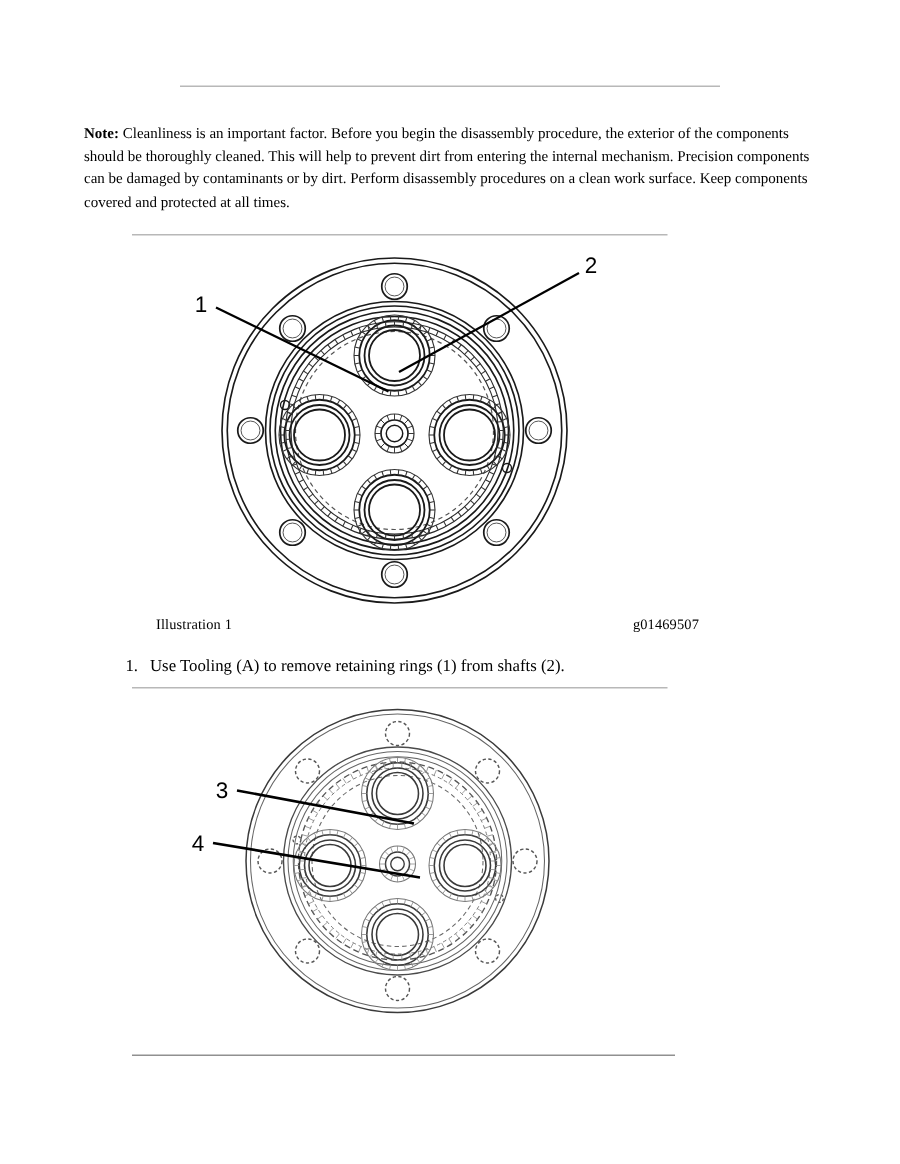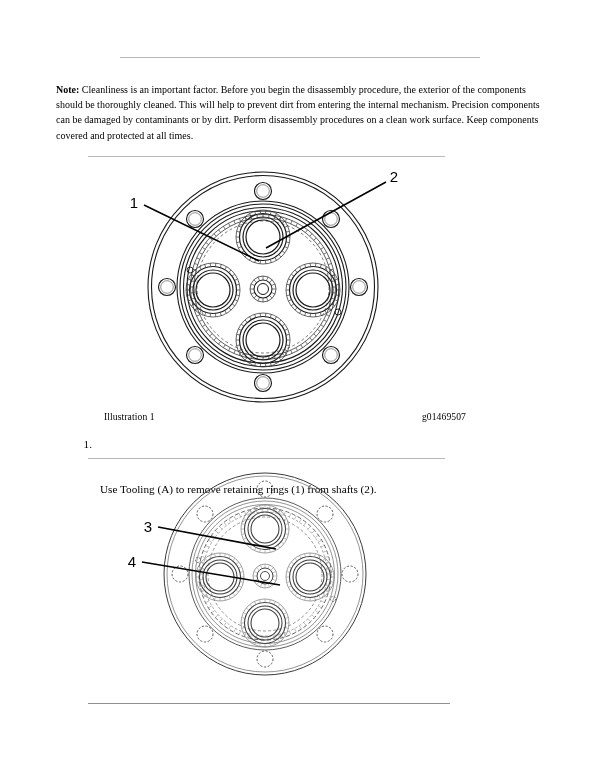--- a/index.html
+++ b/index.html
@@ -88,21 +88,21 @@
     font-size: 11.2px;
     line-height: 15px;
     display: flex;
   }
   .step-item .step-num {
     width: 22px;
     flex: 0 0 22px;
     text-align: right;
     padding-right: 8px;
   }
-  .step-item .step-text { flex: 1 1 auto; margin-top: 45px; }
+  .step-item .step-text { flex: 1 1 auto; }
 
   
   .watermark {
     position: absolute;
     left: 38px;
     top: 363px;
     width: 524px;
     font-family: "Liberation Sans", "DejaVu Sans", sans-serif;
     font-size: 33px;
     line-height: 38px;

